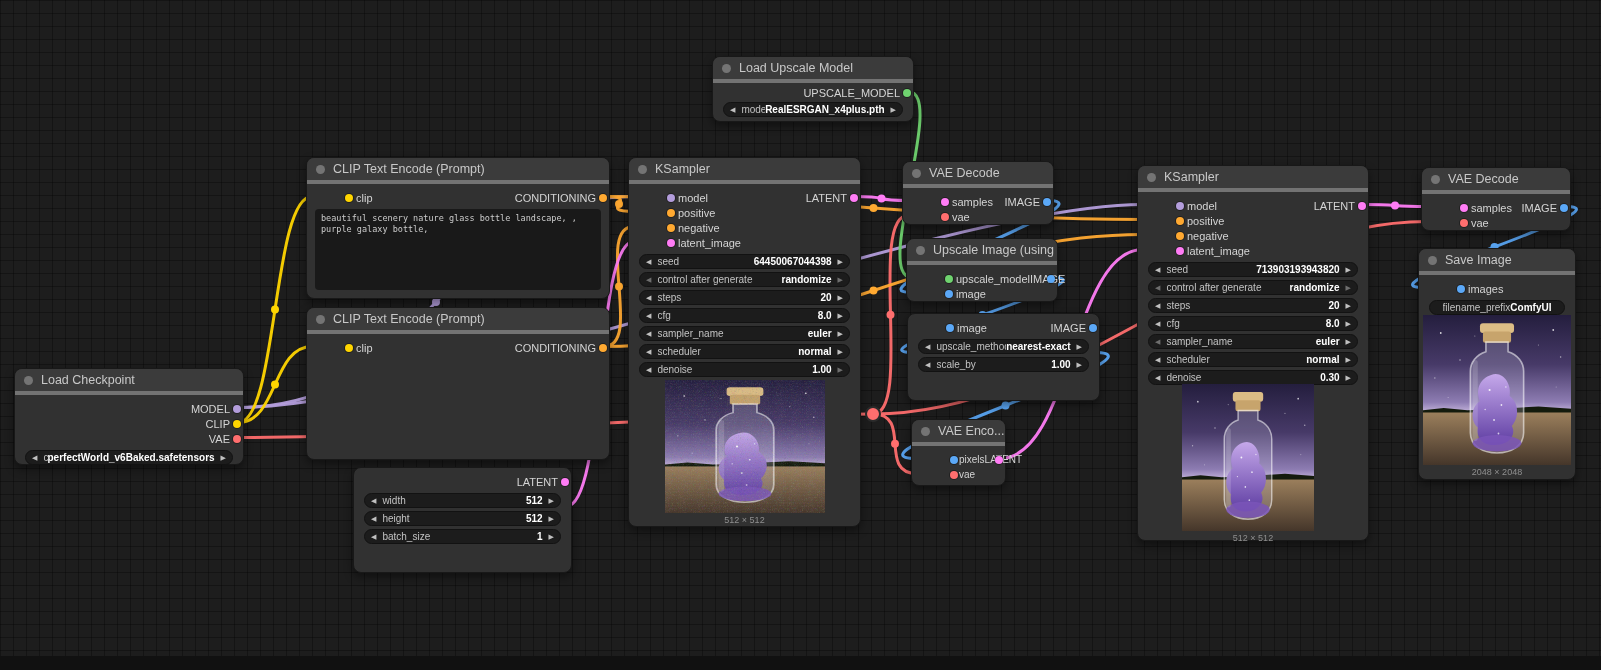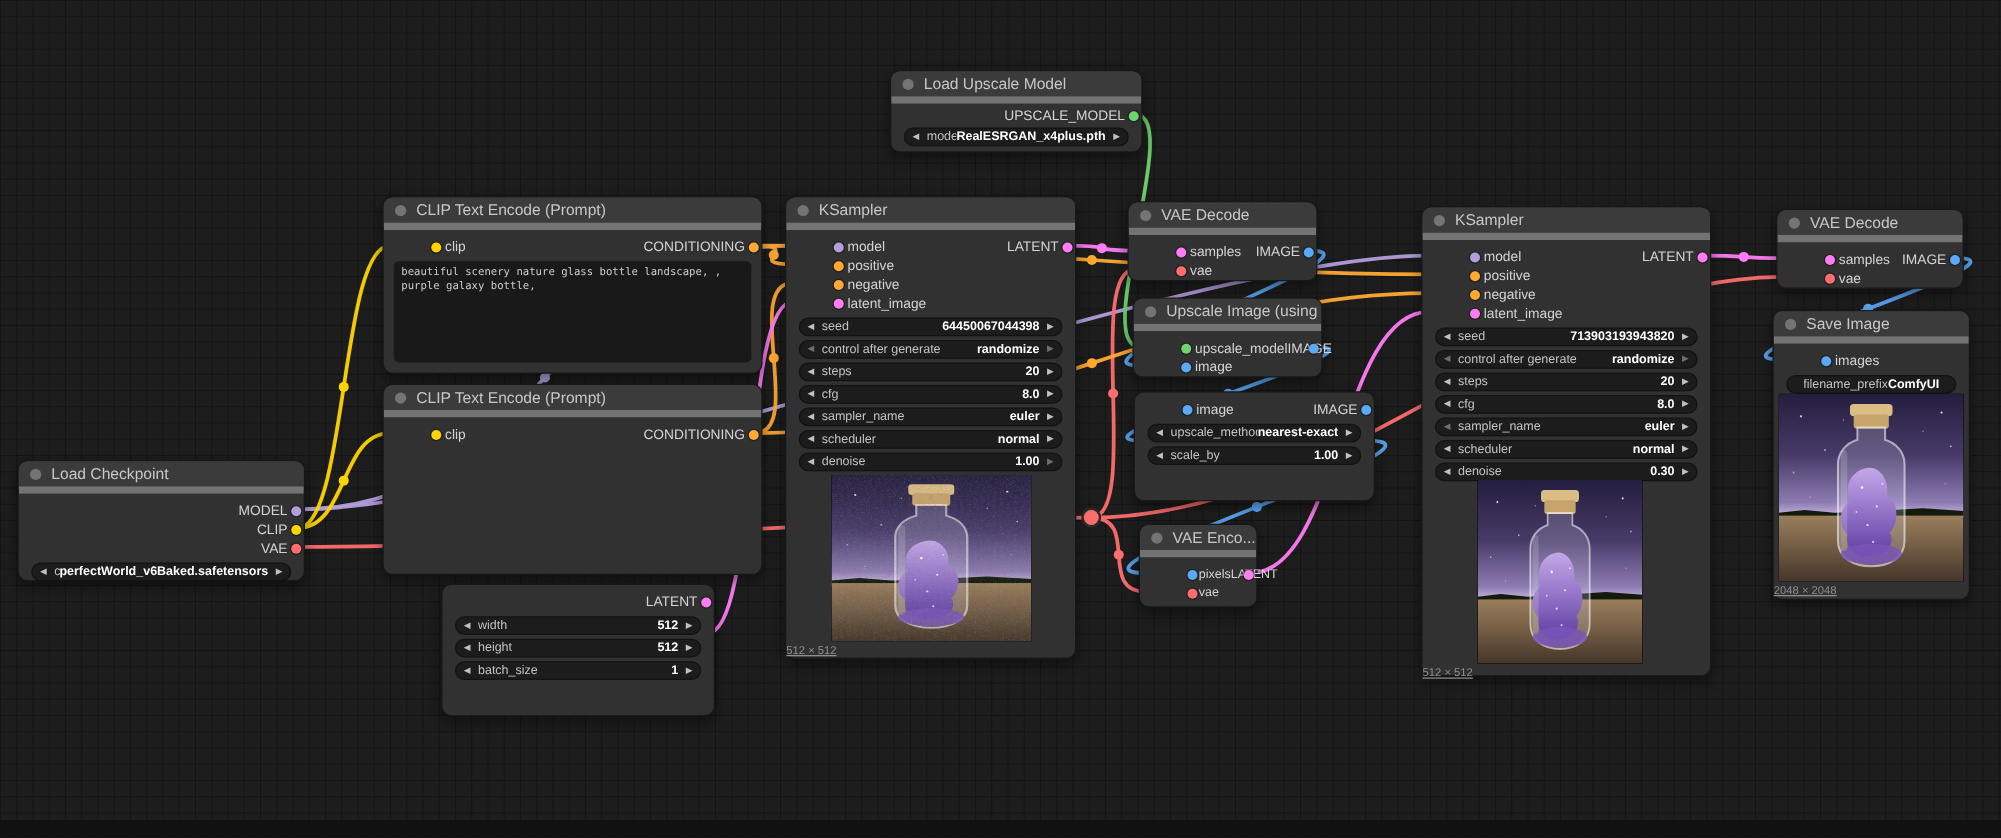--- a/index.html
+++ b/index.html
@@ -15,21 +15,21 @@
   #links{position:absolute;left:0;top:0;z-index:1;}
   .bottom-strip{position:absolute;left:0;bottom:0;width:100%;height:14px;background:#111;z-index:4;}
 
   .node{
     position:absolute;z-index:2;box-sizing:border-box;
     background:#313131;border:1px solid #181818;border-radius:8px;
     box-shadow:0 4px 10px rgba(0,0,0,.45);
   }
   .ntitle{
     height:26px;display:flex;align-items:center;gap:8px;padding:0 9px;
-    background:#3b3b3b;border-radius:7px 7px 0 0;border-bottom:6px solid #737373;
+    background:#3b3b3b;border-radius:7px 7px 0 0;border-bottom:4px solid #737373;
     box-sizing:border-box;color:#c8c8c8;font-size:12.5px;white-space:nowrap;overflow:hidden;
   }
   .tdot{width:9px;height:9px;border-radius:50%;background:#747474;flex:0 0 auto;}
   .ports{margin-top:6px;}
   .ports.tight{margin-top:2px;}
   .prow{height:15px;position:relative;display:flex;align-items:center;padding:0 13px;box-sizing:border-box;margin-left:36px;}
   .plabel{font-size:11px;color:#d4d4d4;white-space:nowrap;}
   .plabel.out{margin-left:auto;}
   .pdot{position:absolute;width:8px;height:8px;border-radius:50%;top:3.5px;background:#888;box-shadow:0 0 0 1px rgba(0,0,0,.35);}
   .pdot.in{left:2px;} .pdot.out{right:2px;left:auto;}
@@ -49,21 +49,21 @@
   .widget.center .wvalue{margin:0;}
 
   .prompt-box{
     position:absolute;left:8px;right:8px;top:51px;bottom:8px;
     background:#191919;border-radius:4px;padding:4px 6px;box-sizing:border-box;
     font-family:"DejaVu Sans Mono",monospace;font-size:8.5px;color:#cccccc;line-height:1.35;
     overflow:hidden;
   }
   .preview{position:absolute;background:#000;overflow:hidden;}
   .preview svg{display:block;width:100%;height:100%;}
-  .caption{position:absolute;left:0;width:100%;font-size:9px;color:#8f8f8f;text-decoration:underline;}
+  .caption{position:absolute;left:0;width:100%;text-align:center;font-size:9px;color:#8f8f8f;}
 
   
   #n-lc {left:14px;  top:368px;width:230px;height:97px;}
   #n-cp {left:306px; top:157px;width:304px;height:142px;}
   #n-cn {left:306px; top:307px;width:304px;height:153px;}
   #n-el {left:353px; top:467px;width:219px;height:106px;}
   #n-lu {left:712px; top:56px; width:202px;height:66px;}
   #n-k1 {left:628px; top:157px;width:233px;height:370px;}
   #n-vd1{left:902px; top:161px;width:152px;height:64px;}
   #n-um {left:906px; top:238px;width:152px;height:64px;}

